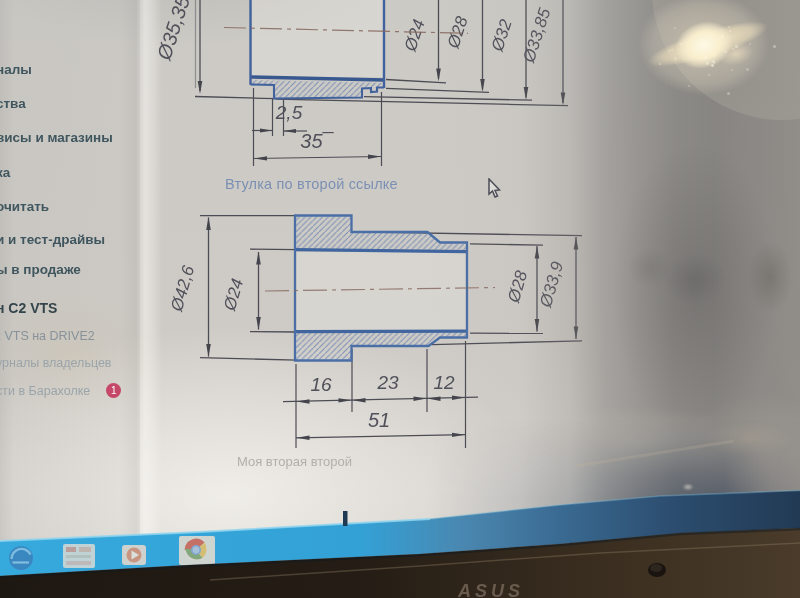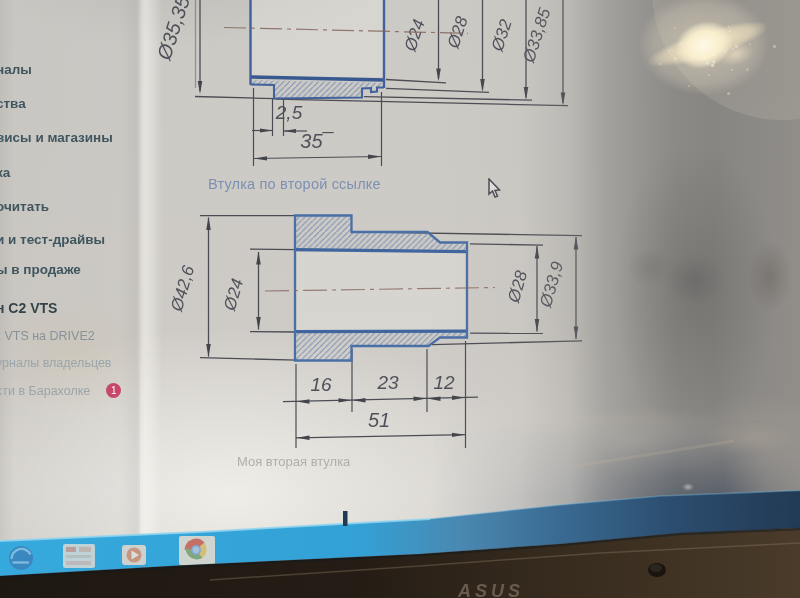--- a/index.html
+++ b/index.html
@@ -201,23 +201,23 @@
 <path d="M295,249.7 L467,251.6" stroke="#40659f" stroke-width="3.2" fill="none"></path>
 
 <path d="M295,331.6 L467,331.2" stroke="#40659f" stroke-width="3.2" fill="none"></path>
 
 <path d="M295,215.5 L351.5,215.5 L351.5,232 L427.5,232 L440,242.5 L467,242.5 L467,337.5 L440,337.5 L428.5,346 L351.5,346 L351.5,360.5 L295,360.5 Z" stroke="#4a6fa6" stroke-width="2.3" fill="none"></path>
 
 <path d="M265,291 L495,287.5" stroke="#84655c" stroke-width="1.2" fill="none" stroke-dasharray="24 5 4 5" opacity="0.8"></path>
 </g>
 </svg>
 
-<div class="abs" style="left:208px;top:176px;color:#7b90b4;font-size:14.5px;filter:blur(0.5px);letter-spacing:0.2px;">Втулка по второй ссылке</div>
-
-<div class="abs" style="left:237px;top:454px;color:#b2afaa;font-size:13px;filter:blur(0.6px);">Моя вторая втулка</div>
+<div class="abs" style="left:225px;top:176px;color:#7b90b4;font-size:14.5px;filter:blur(0.5px);letter-spacing:0.2px;">Втулка по второй ссылке</div>
+
+<div class="abs" style="left:237px;top:454px;color:#b2afaa;font-size:13px;filter:blur(0.6px);">Моя вторая второй</div>
 
 <svg class="abs" style="left:486px;top:178px;filter:blur(0.6px)" width="18" height="22" viewBox="0 0 18 22">
 <path d="M3,1 L3,16 L6.5,13 L9,19 L11.5,18 L9,12.5 L13.5,12 Z" fill="#e2e0dc" stroke="#4a4a55" stroke-width="1.5"></path>
 </svg>
 
 <div class="abs" style="left:430px;top:0;width:370px;height:598px;
  background:linear-gradient(90deg,rgba(150,148,145,0) 0px,rgba(150,148,145,0.06) 90px,rgba(136,134,131,0.26) 140px,rgba(124,122,119,0.5) 175px,rgba(118,116,113,0.62) 210px,rgba(116,114,111,0.73) 245px,rgba(118,116,113,0.8) 285px,rgba(131,128,124,0.82) 370px);"></div>
 
 <div class="abs" style="left:575px;top:90px;width:240px;height:420px;
  background:radial-gradient(ellipse 115px 205px at 120px 200px, rgba(84,82,80,0.34), rgba(84,82,80,0) 72%);"></div>

